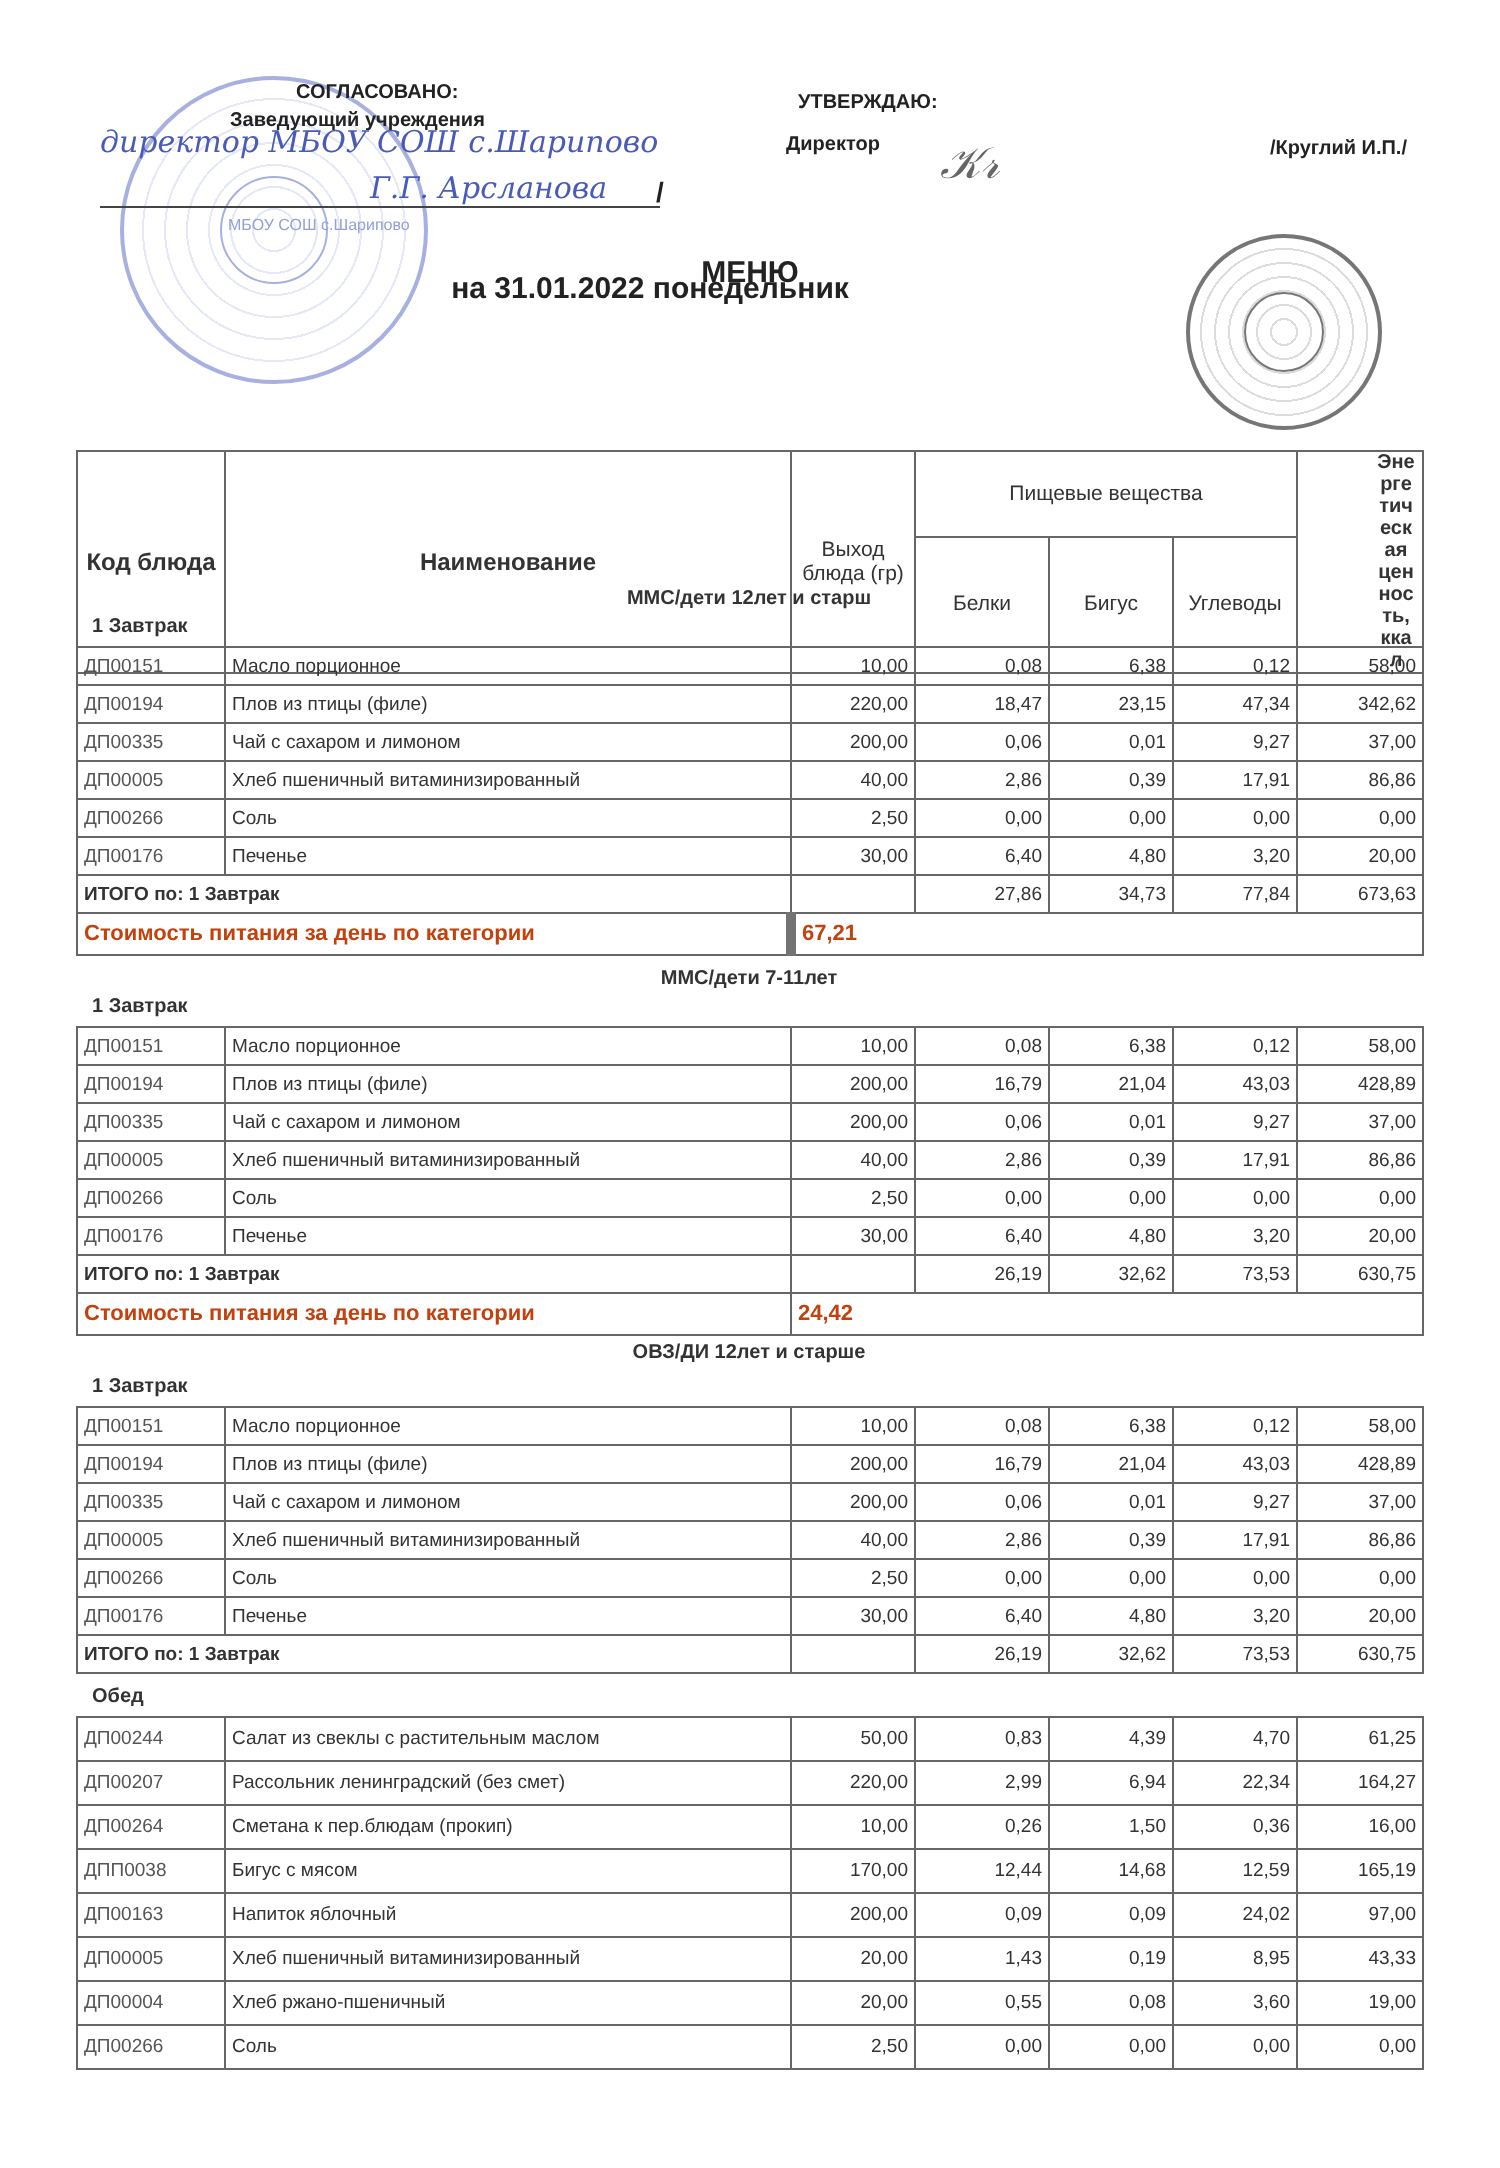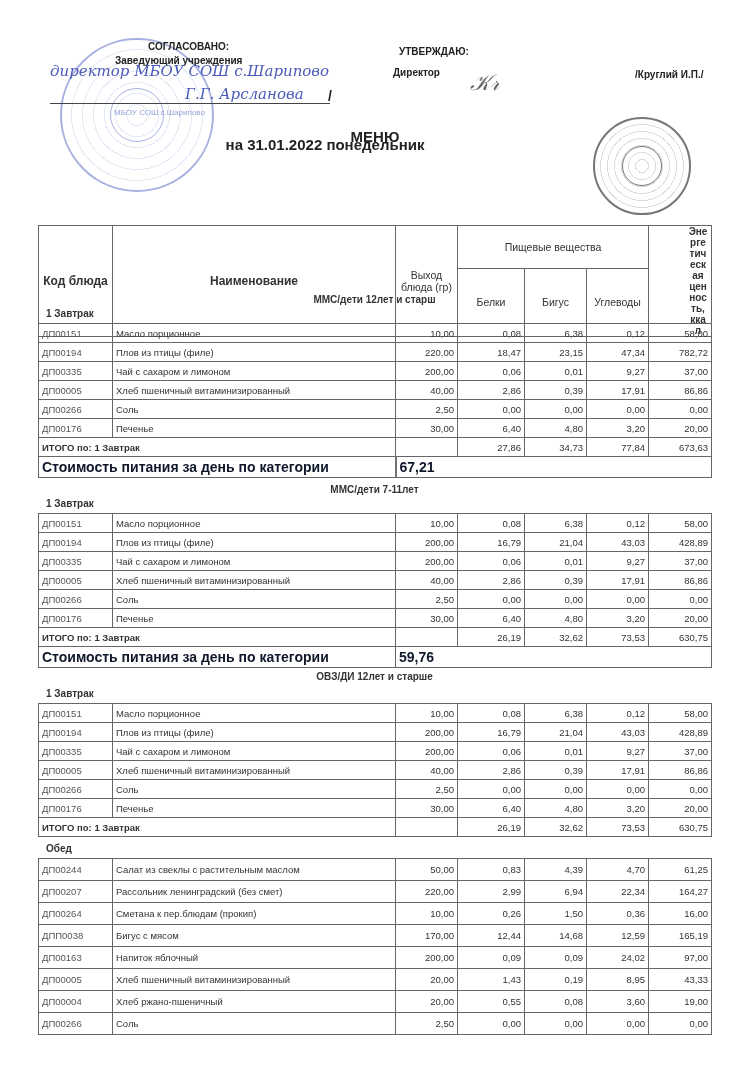--- a/index.html
+++ b/index.html
@@ -17,21 +17,21 @@
       background: repeating-radial-gradient(circle at center, transparent 0 6px, rgba(80,80,80,.25) 6px 7px); }
   .stamp-right .inner { position:absolute; left:27px; top:27px; width:38px; height:38px; border-radius:50%; border:1px solid #555; }
   .sig { font-family:"DejaVu Serif", serif; font-style:italic; color:#4a5ab8; font-size:15px; }
   table { border-collapse:collapse; table-layout:fixed; }
   .grid { position:absolute; left:38px; width:673px; }
   .grid td, .grid th { border:1px solid #666; font-size:9.5px; color:#333; padding:0 3px; height:18px; overflow:hidden; white-space:nowrap; }
   .grid th { font-weight:bold; font-size:10.5px; text-align:center; color:#333; }
   .grid td.num { text-align:right; }
   .grid td.code { color:#555; }
   .grid tr.total td { font-weight:bold; }
-  .grid tr.cost td { font-weight:bold; font-size:14px; height:20px; color:#0f172a; }
+  .grid tr.cost td { font-weight:bold; font-size:11px; height:20px; color:#c2410c; }
   .section-title { position:absolute; left:38px; width:673px; text-align:center; font-size:10px; font-weight:bold; color:#333; }
   .meal-title { position:absolute; left:46px; font-size:10px; font-weight:bold; color:#333; }
   col.c1 { width:74px; } col.c2 { width:283px; } col.c3 { width:62px; } col.c4 { width:67px; }
   col.c5 { width:62px; } col.c6 { width:62px; } col.c7 { width:63px; }
 </style>
 </head>
 <body>
 
 <div class="abs stamp stamp-left">
   <div class="inner"></div>
@@ -104,21 +104,21 @@
         <td class="num">0,12</td>
         <td class="num">58,00</td>
       </tr>
       <tr>
         <td class="code">ДП00194</td>
         <td class="">Плов из птицы (филе)</td>
         <td class="num">220,00</td>
         <td class="num">18,47</td>
         <td class="num">23,15</td>
         <td class="num">47,34</td>
-        <td class="num">782,72</td>
+        <td class="num">342,62</td>
       </tr>
       <tr>
         <td class="code">ДП00335</td>
         <td class="">Чай с сахаром и  лимоном</td>
         <td class="num">200,00</td>
         <td class="num">0,06</td>
         <td class="num">0,01</td>
         <td class="num">9,27</td>
         <td class="num">37,00</td>
       </tr>
@@ -154,21 +154,21 @@
       <tr class="total">
     <td colspan="2">ИТОГО по: 1 Завтрак</td>
     <td></td>
     <td class="num" style="font-weight:normal">27,86</td>
     <td class="num" style="font-weight:normal">34,73</td>
     <td class="num" style="font-weight:normal">77,84</td>
     <td class="num" style="font-weight:normal">673,63</td>
   </tr>
   <tr class="cost">
     <td colspan="2">Стоимость питания за день по категории</td>
-    <td colspan="5" style="border-left:2px solid #737373;">67,21</td>
+    <td colspan="5" style="border-left:5px solid #737373;">67,21</td>
   </tr>
 </tbody>
   </table>
 
 <div class="section-title" style="top:484px;">ММС/дети 7-11лет</div>
 <div class="meal-title" style="top:498px;">1 Завтрак</div>
 <table class="grid" style="top:513px;">
   <colgroup>
       <col class="c1">
       <col class="c2">
@@ -238,21 +238,21 @@
       <tr class="total">
     <td colspan="2">ИТОГО по: 1 Завтрак</td>
     <td></td>
     <td class="num" style="font-weight:normal">26,19</td>
     <td class="num" style="font-weight:normal">32,62</td>
     <td class="num" style="font-weight:normal">73,53</td>
     <td class="num" style="font-weight:normal">630,75</td>
   </tr>
   <tr class="cost">
     <td colspan="2">Стоимость питания за день по категории</td>
-    <td colspan="5">59,76</td>
+    <td colspan="5">24,42</td>
   </tr>
 </tbody>
   </table>
 
 <div class="section-title" style="top:671px;">ОВЗ/ДИ 12лет и старше</div>
 <div class="meal-title" style="top:688px;">1 Завтрак</div>
 <table class="grid" style="top:703px;">
   <colgroup>
       <col class="c1">
       <col class="c2">

